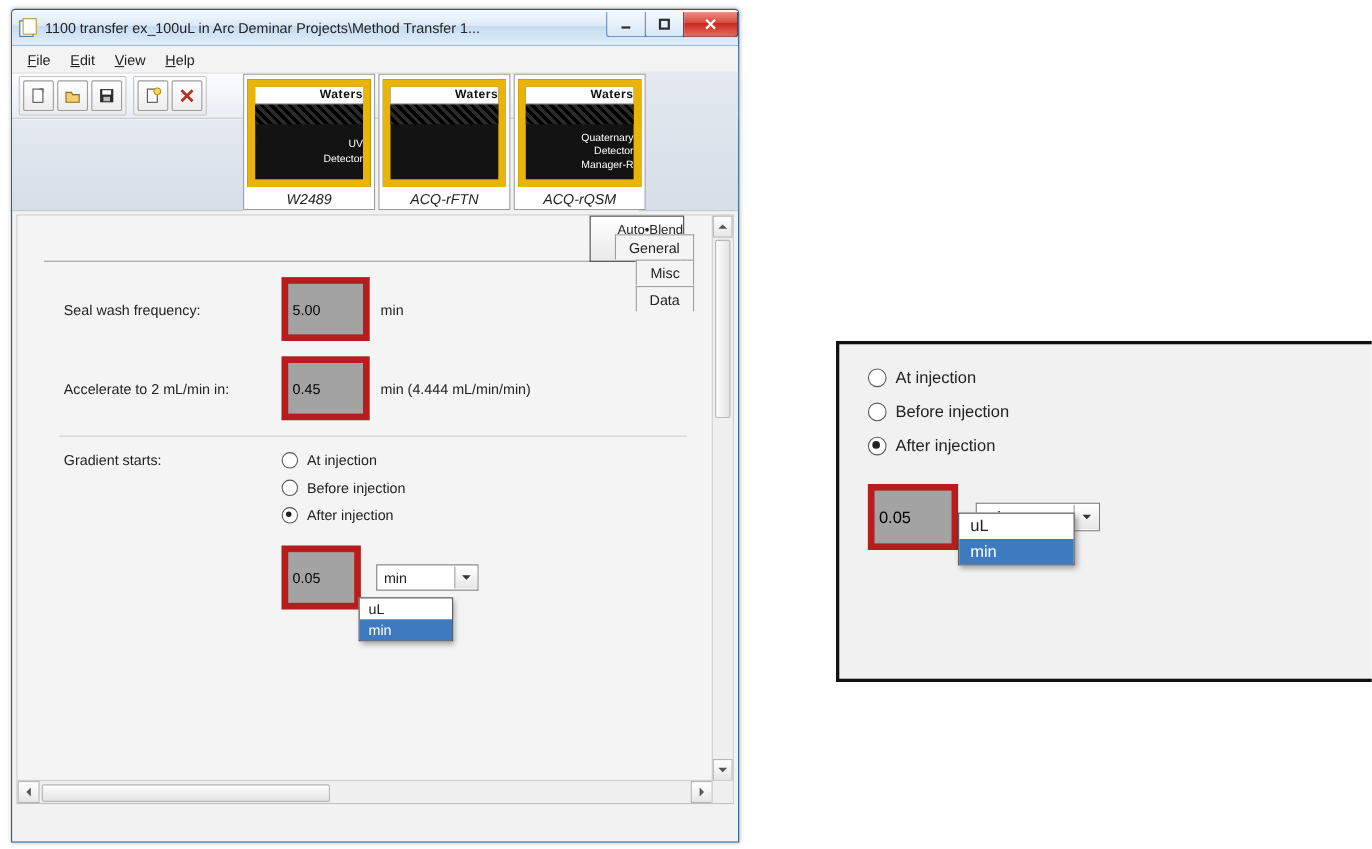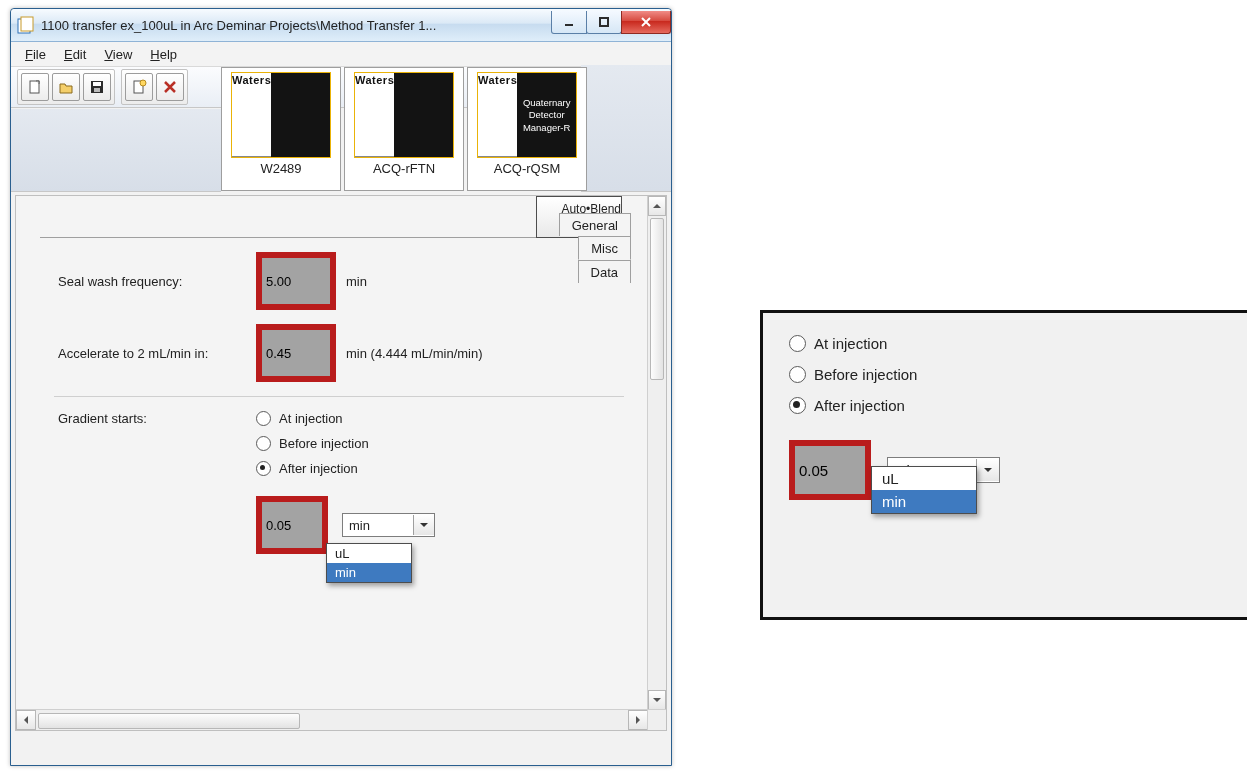--- a/index.html
+++ b/index.html
@@ -22,25 +22,25 @@
   .menubar .mi u{text-decoration:underline;}
 
   .toolbar{height:40px;background:linear-gradient(#fbfcfe,#e9eef5);border-bottom:1px solid #c7c7c7;display:flex;align-items:center;padding-left:6px;gap:2px;}
   .tb{width:26px;height:26px;border:1px solid #9c9c9c;background:linear-gradient(#ffffff,#ececec);border-radius:2px;display:flex;align-items:center;justify-content:center;}
   .tb svg{display:block;}
   .tbgroup{display:flex;gap:3px;border:1px solid #c3c3c3;background:linear-gradient(#ffffff,#ececec);padding:3px;border-radius:2px;margin-right:4px;}
 
   
   .modwrap{position:absolute;left:210px;top:58px;height:124px;display:flex;gap:3px;}
   .module{border:1px solid #9e9e9e;background:#fff;padding:4px 4px 2px 4px;width:110px;display:flex;flex-direction:column;align-items:center;}
-  .module .card{width:98px;height:84px;border:1px solid #eab308;background:#131313;position:relative;color:#fff;text-align:center;font-size:10px;line-height:1.2;display:flex;}
+  .module .card{width:98px;height:84px;border:7px solid #eab308;background:#131313;position:relative;color:#fff;text-align:right;font-size:10px;line-height:1.2;display:flex;flex-direction:column;}
   .module .card .brand{background:#fff;color:#111;font-weight:600;font-size:11px;border-bottom:1px solid #888;padding:1px 0;letter-spacing:.5px;}
   .module .card .tex{height:18px;background:repeating-linear-gradient(45deg,#2b2b2b 0 3px,#000 3px 6px);}
   .module .card .mid{flex:1;display:flex;flex-direction:column;justify-content:center;gap:1px;font-size:9.5px;}
-  .module .lbl{margin-top:3px;font-size:13px;}
+  .module .lbl{margin-top:3px;font-size:13px;font-style:italic;}
 
   .graybar{position:absolute;left:0;top:100px;width:210px;height:82px;background:linear-gradient(#e4e9f0,#d7dee8);border-bottom:1px solid #c7c7c7;}
   .graybar2{position:absolute;left:570px;top:56px;right:0;height:126px;background:linear-gradient(#e4e9f0,#d7dee8);border-bottom:1px solid #c7c7c7;}
 
   
   .client{position:absolute;left:4px;right:4px;top:186px;bottom:34px;background:#fff;border:1px solid #bfbfbf;}
   .clientinner{position:absolute;left:0;top:0;right:18px;bottom:20px;background:#f4f4f4;padding:16px 18px 10px 24px;}
   .vsb{position:absolute;right:0;top:0;width:18px;bottom:20px;background:#efefef;border-left:1px solid #cfcfcf;}
   .vsb .btn{height:18px;border:1px solid #b7b7b7;background:linear-gradient(#fff,#e7e7e7);display:flex;align-items:center;justify-content:center;}
   .vsb .thumb{position:absolute;left:2px;right:2px;top:22px;height:160px;border:1px solid #b7b7b7;background:linear-gradient(90deg,#fdfdfd,#e3e3e3);border-radius:2px;}
@@ -173,20 +173,24 @@
     </div>
 
     <div class="graybar"></div>
     <div class="graybar2"></div>
 
     <div class="modwrap">
       <div class="module">
         <div class="card">
             <div class="brand">Waters</div>
             <div class="tex"></div>
+          <div class="mid">
+              <span>UV</span>
+              <span>Detector</span>
+            </div>
           </div>
         <div class="lbl">W2489</div>
       </div>
       <div class="module">
         <div class="card">
             <div class="brand">Waters</div>
             <div class="tex"></div>
           </div>
         <div class="lbl">ACQ-rFTN</div>
       </div>

